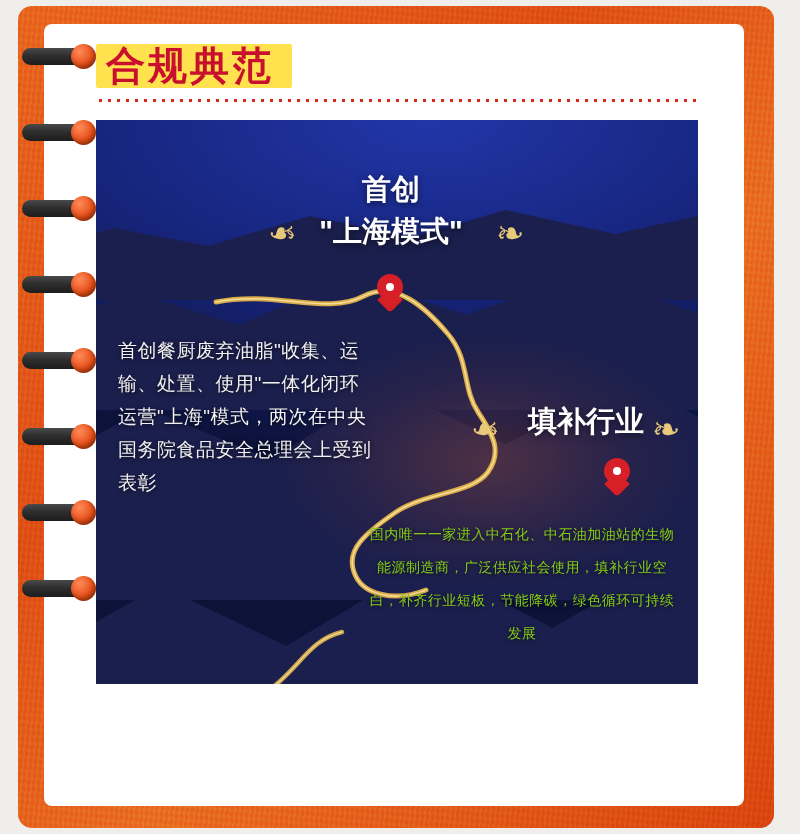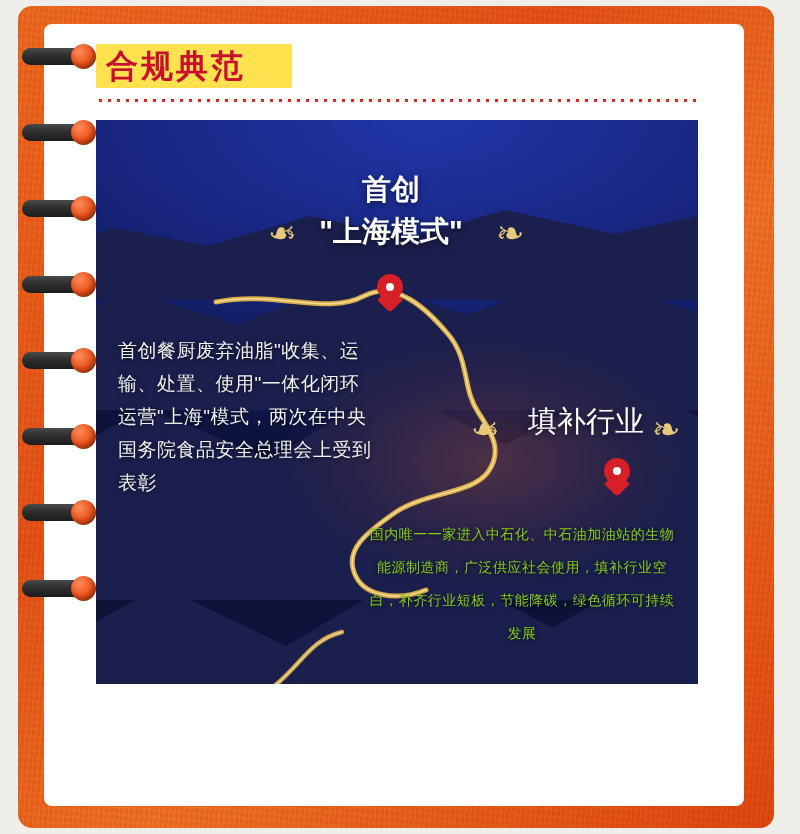--- a/index.html
+++ b/index.html
@@ -90,21 +90,21 @@
     top: 4px;
     width: 196px;
     height: 44px;
     background: #ffe24d;
     border-radius: 2px;
   }
   .title-text {
     position: absolute;
     left: 10px;
     top: 2px;
-    font-size: 32px;
+    font-size: 39px;
     font-weight: bold;
     color: #c8102e;
     letter-spacing: 3px;
     line-height: 48px;
   }
   .dotted-rule {
     position: absolute;
     left: 96px;
     top: 99px;
     width: 602px;
@@ -220,21 +220,21 @@
   }
 
   .head-2 {
     position: absolute;
     left: 380px;
     top: 280px;
     width: 220px;
     text-align: center;
     color: #ffffff;
     font-size: 29px;
-    font-weight: normal;
+    font-weight: bold;
     line-height: 42px;
     text-shadow: 0 2px 6px rgba(0,0,0,.55);
   }
   .laurel.l2-left  { left: 375px; top: 292px; transform: scaleX(-1); }
   .laurel.l2-right { left: 556px; top: 292px; }
 
   .para-2 {
     position: absolute;
     left: 272px;
     top: 398px;

